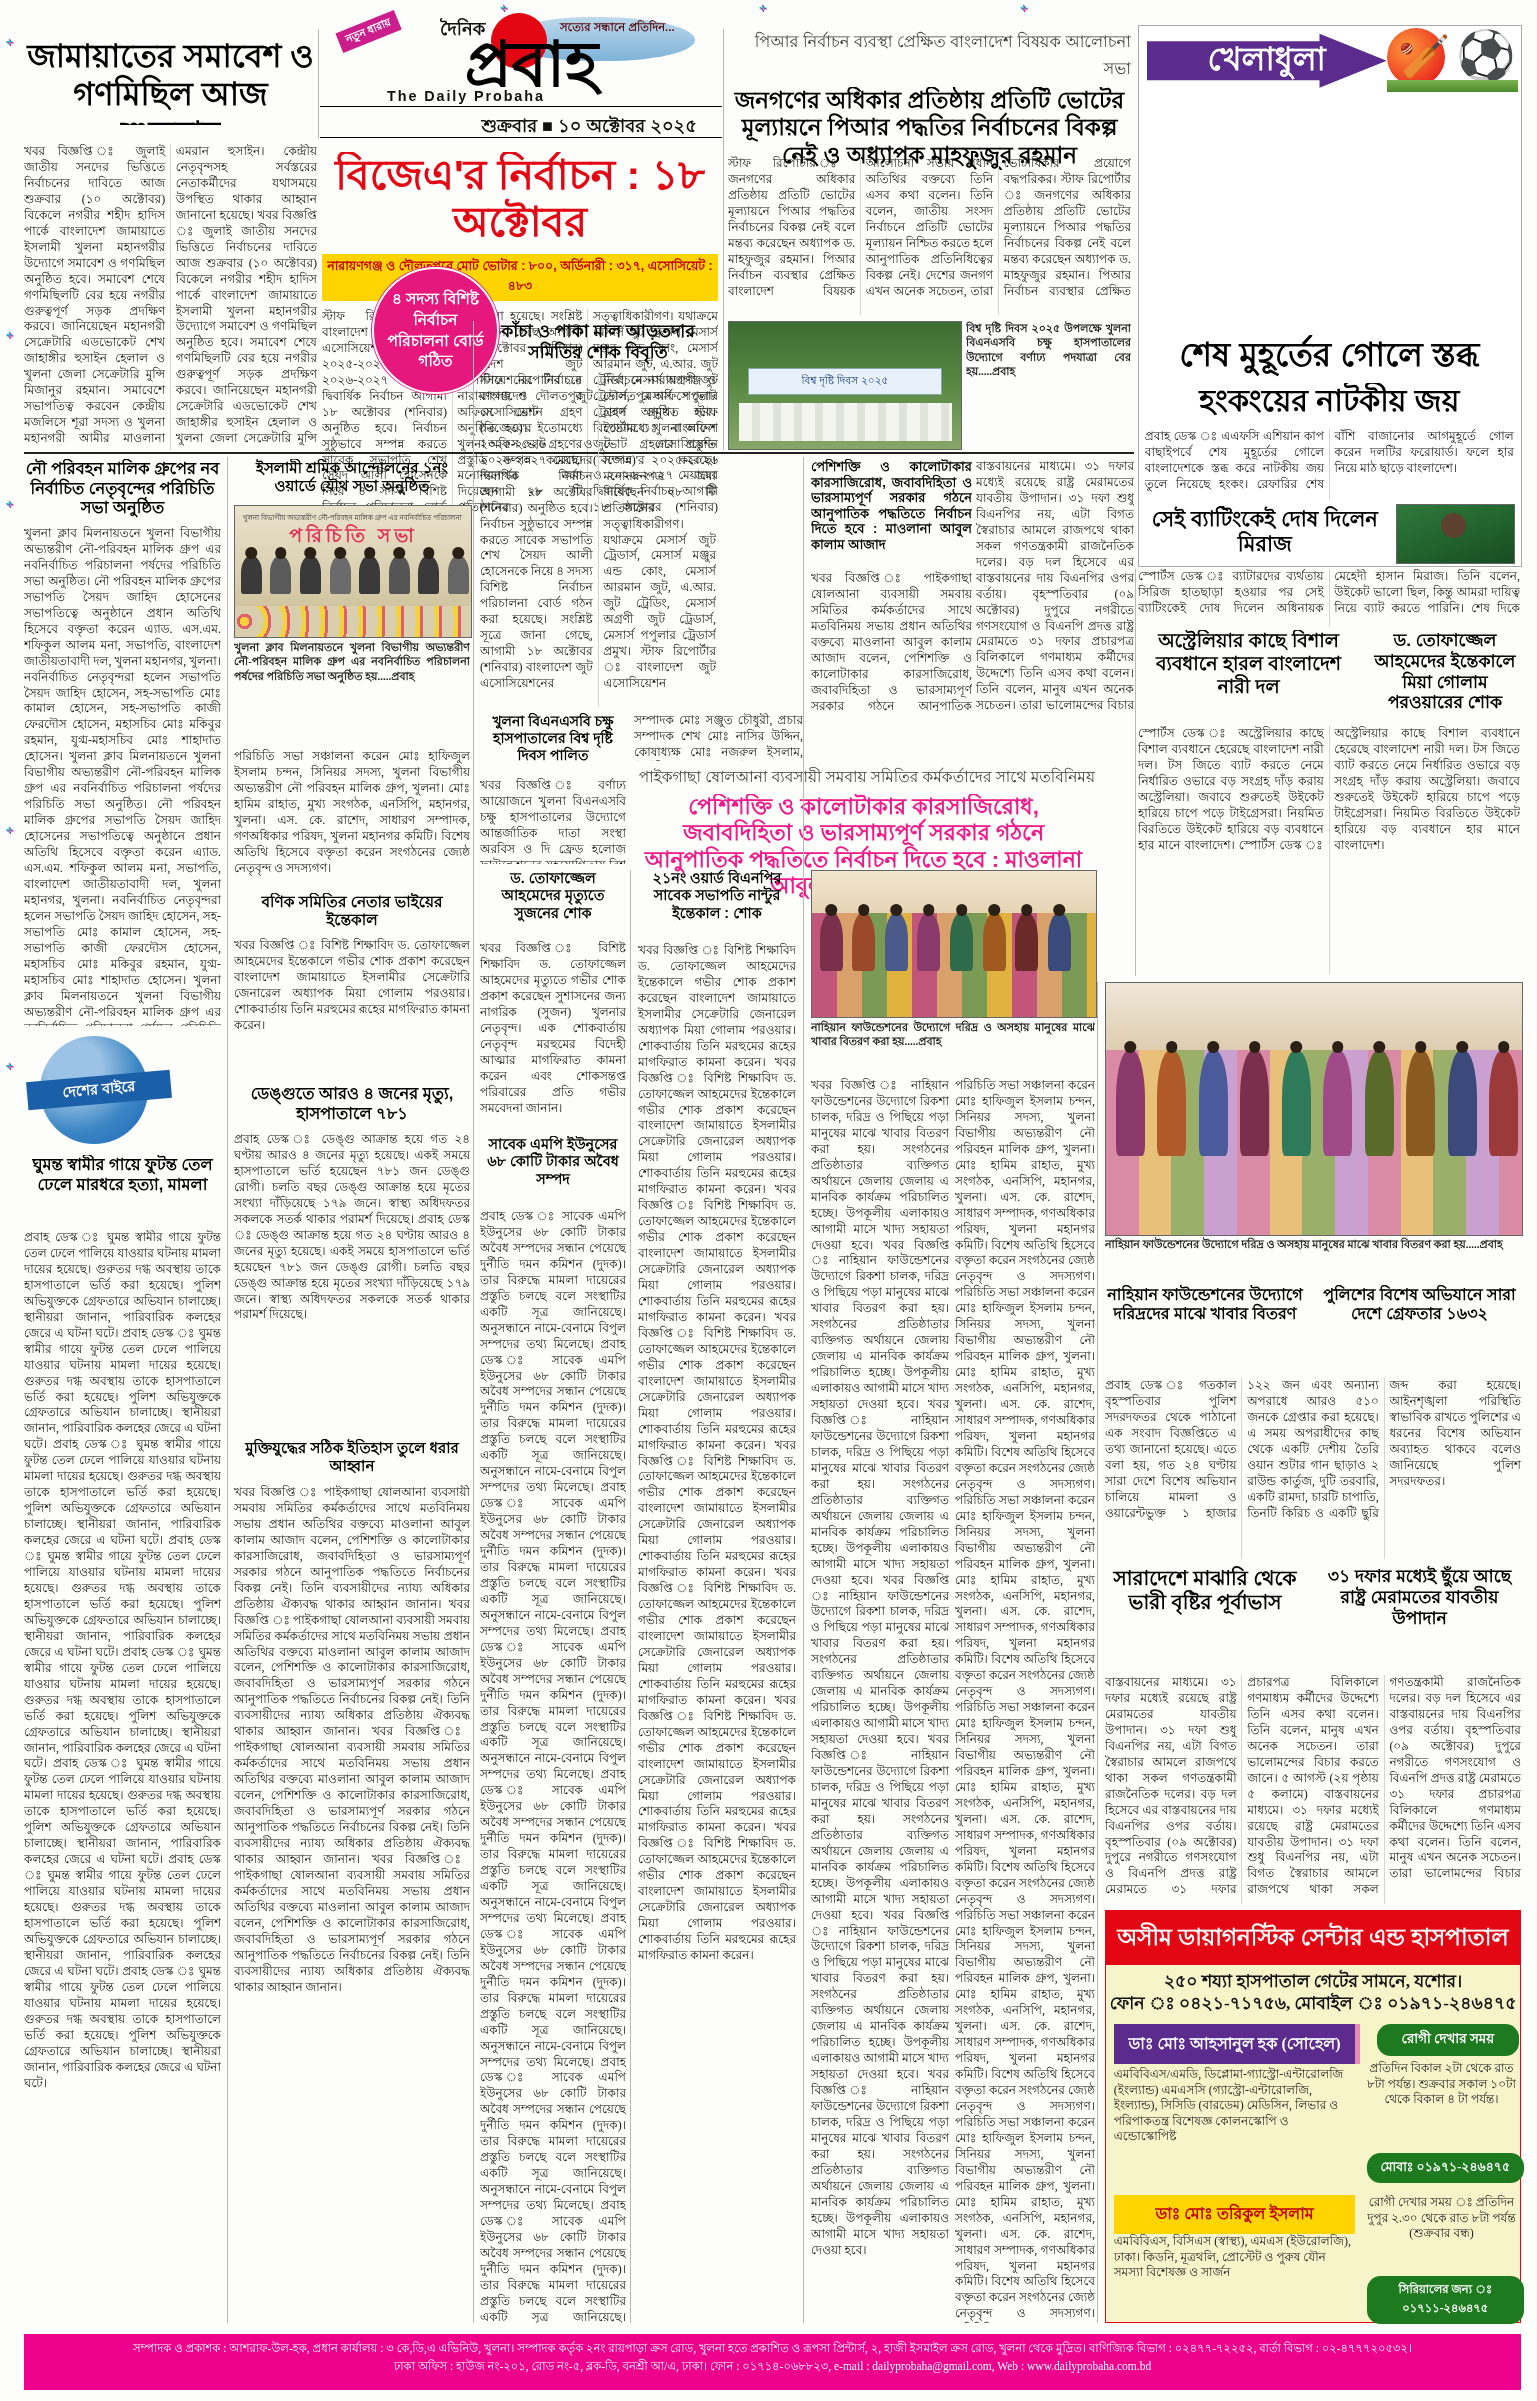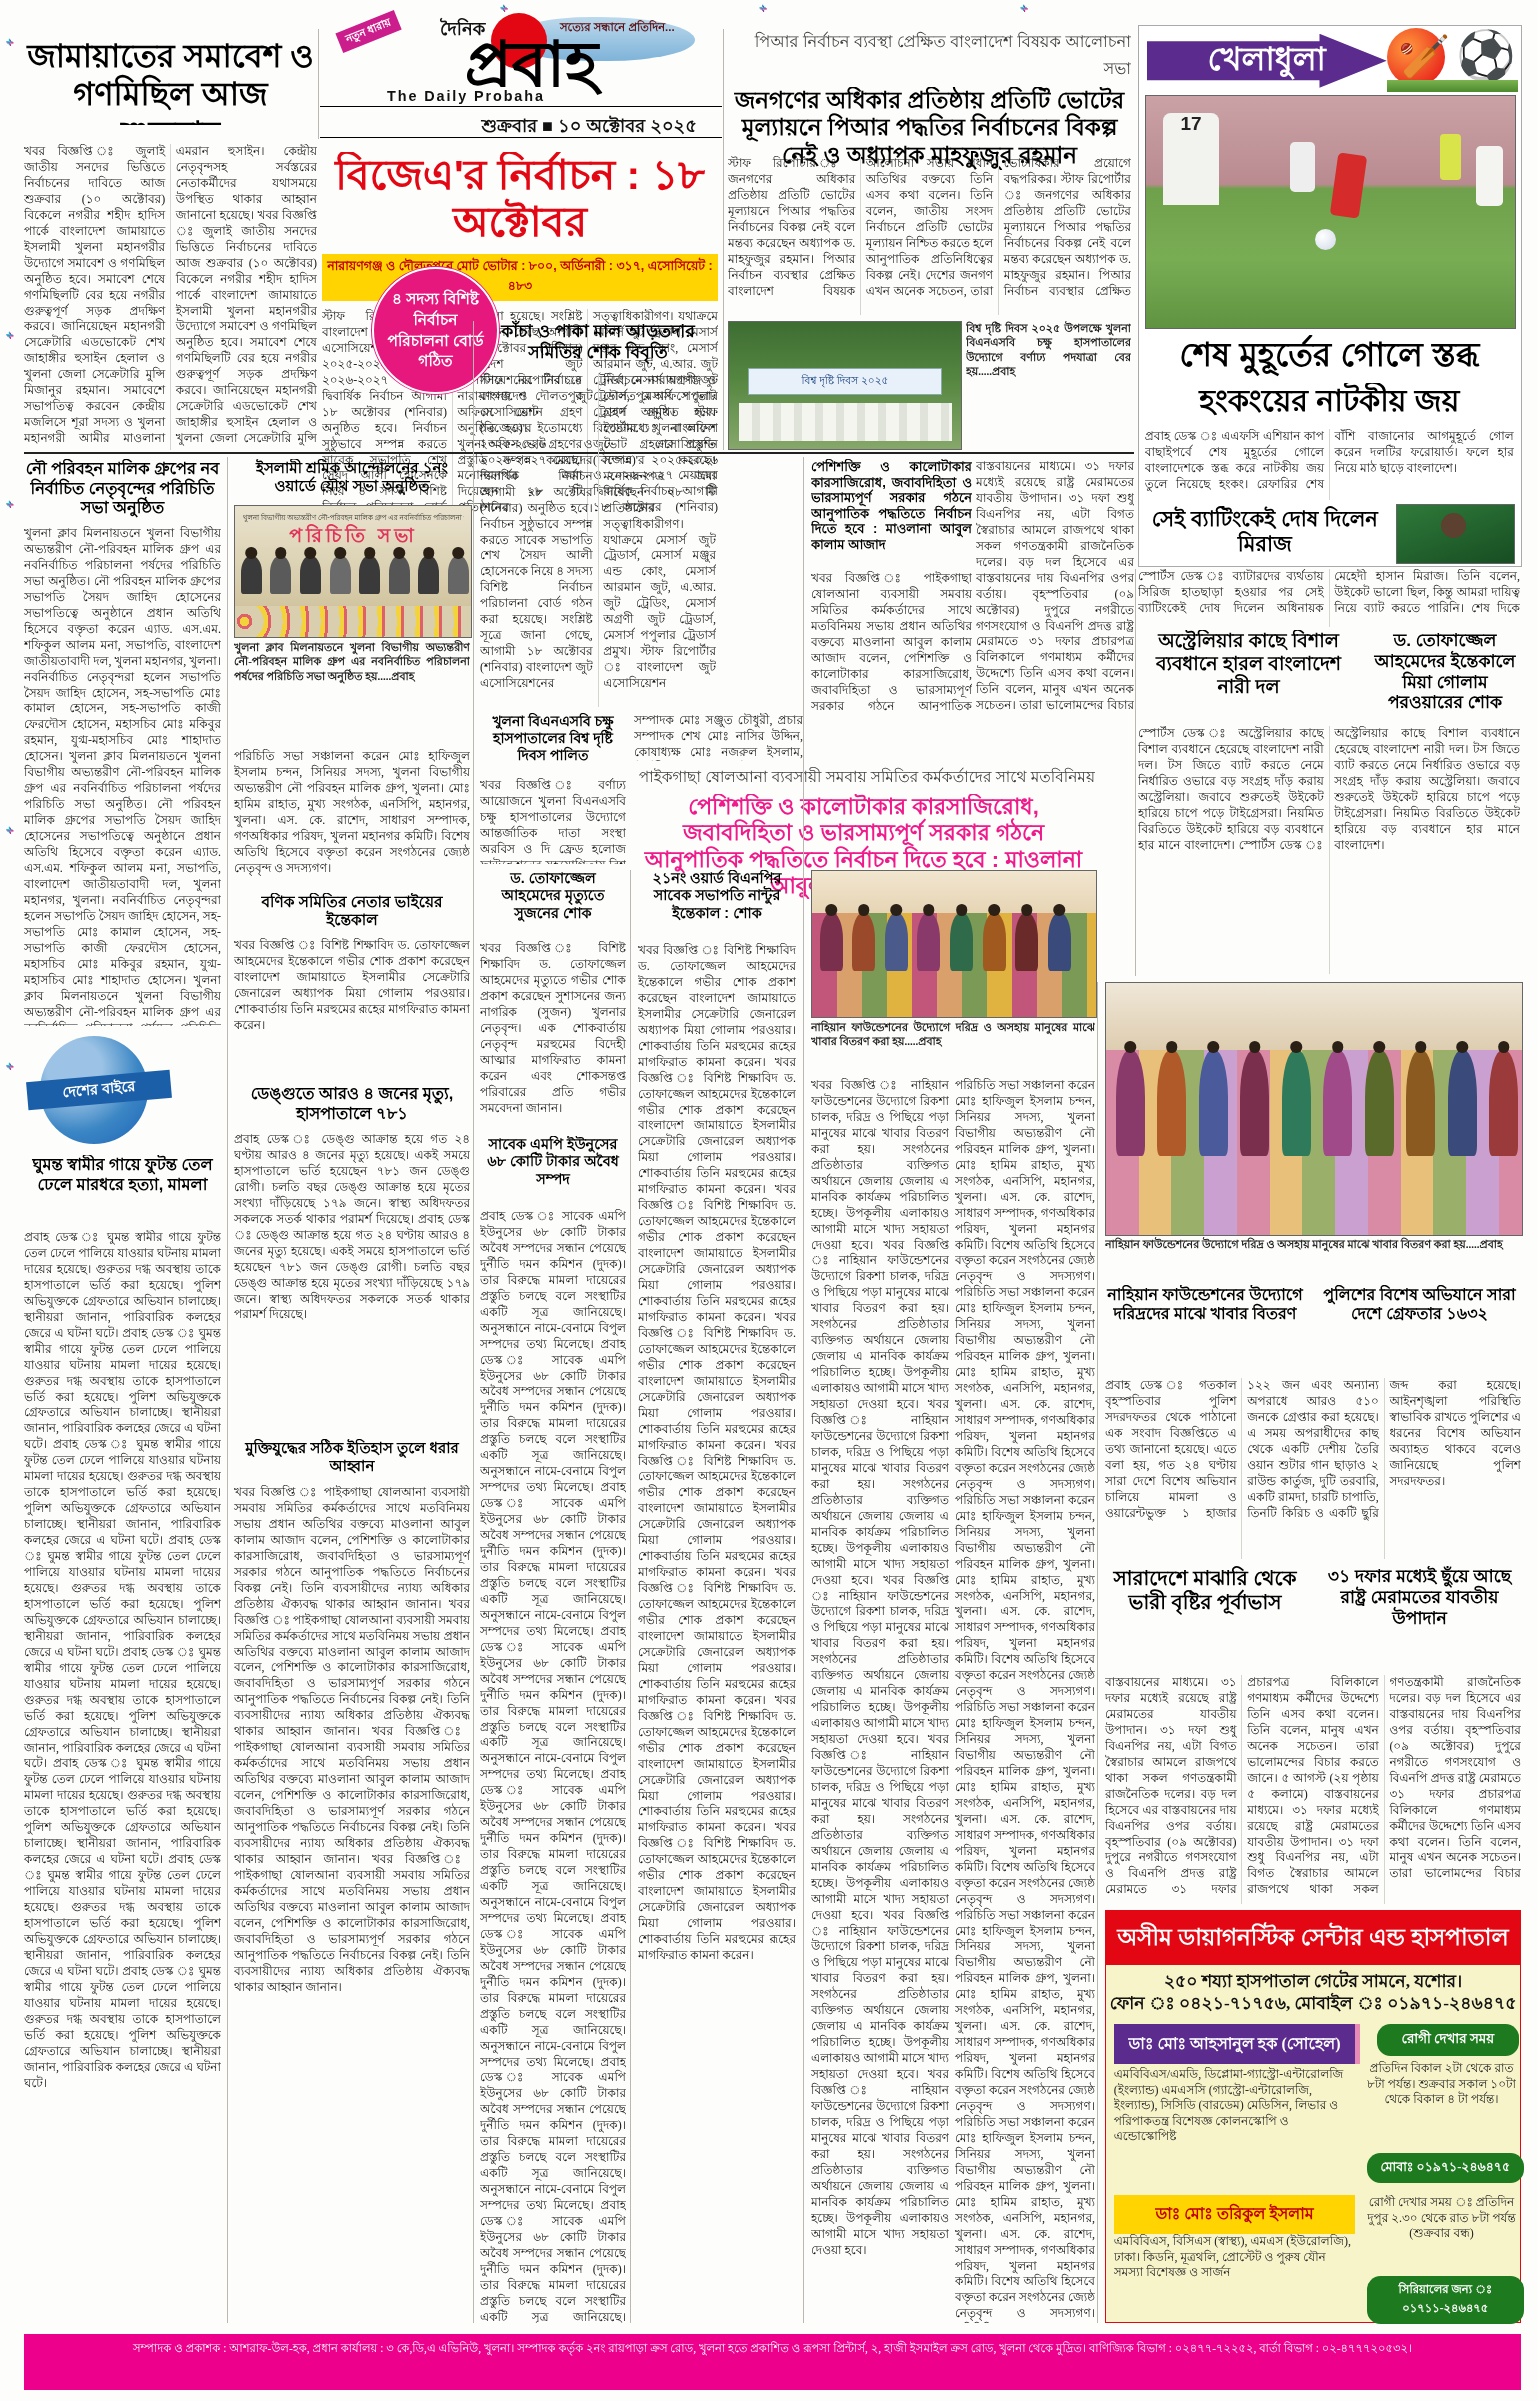--- a/index.html
+++ b/index.html
@@ -91,30 +91,20 @@
     <div class="hd" style="font-size:23px;margin-top:3.8px">জনগণের অধিকার প্রতিষ্ঠায় প্রতিটি ভোটের মূল্যায়নে পিআর পদ্ধতির নির্বাচনের বিকল্প নেই ও অধ্যাপক মাহফুজুর রহমান</div>
   </div>
 
   <div class="abs sp-panel" style="left:1138px;top:25px;width:382px;height:540px">
     <div class="abs sp-arrow" style="left:7.7px;top:7.7px;width:240px;height:54px">খেলাধুলা</div>
     <div class="abs" style="left:248px;top:1.9px;width:58px;height:58px;border-radius:50%;background:radial-gradient(circle at 35% 35%,#ff9a3d,#e30613)"></div>
     <div class="abs" style="left:259px;top:3.8px;font-size:42px;line-height:54px">🏏</div>
     <div class="abs" style="left:317px;top:1.9px;font-size:48px;line-height:56px">⚽</div>
     <div class="abs grass" style="left:248px;top:54px;width:131px;height:11.5px"></div>
 
-    <div class="abs ph" style="left:5.8px;top:69px;width:369px;height:232px;background:linear-gradient(180deg,#caa2a6 0,#b98b90 38%,#6fa04b 40%,#79ad54 70%,#5f9340 100%)">
-      <div class="abs" style="left:17.3px;top:17.3px;width:56px;height:92px;background:#f2f2ee;border-radius:7.7px 7.7px 0 0">
-        <div style="text-align:center;font-weight:bold;color:#222;font-size:19px;font-family:'Liberation Sans',sans-serif">17</div>
-      </div>
-      <div class="abs" style="left:144px;top:46px;width:25px;height:50px;background:#eee;border-radius:4.8px"></div>
-      <div class="abs" style="left:188px;top:58px;width:29px;height:63px;background:#d52b2b;border-radius:4.8px;transform:rotate(8deg)"></div>
-      <div class="abs" style="left:169px;top:133px;width:21px;height:21px;border-radius:50%;background:radial-gradient(circle at 35% 35%,#fff,#cfd8e8)"></div>
-      <div class="abs" style="left:294px;top:38px;width:21px;height:46px;background:#d9e44a;border-radius:3.8px"></div>
-      <div class="abs" style="left:330px;top:50px;width:27px;height:60px;background:#f4f4f0;border-radius:4.8px"></div>
-    </div>
 
     <div class="abs hd" style="left:5.8px;top:309px;width:369px;height:46px;font-size:33px">শেষ মুহূর্তের গোলে স্তব্ধ বাংলাদেশ</div>
     <div class="abs hd" style="left:5.8px;top:357px;width:369px;height:42px;font-size:30px">হংকংয়ের নাটকীয় জয়</div>
     <div class="abs body c2" style="left:5.8px;top:403px;width:369px;height:71px">প্রবাহ ডেস্ক ঃ এএফসি এশিয়ান কাপ বাছাইপর্বে শেষ মুহূর্তের গোলে বাংলাদেশকে স্তব্ধ করে নাটকীয় জয় তুলে নিয়েছে হংকং। রেফারির শেষ বাঁশি বাজানোর আগমুহূর্তে গোল করেন দলটির ফরোয়ার্ড। ফলে হার নিয়ে মাঠ ছাড়ে বাংলাদেশ।</div>
     <div class="abs hd" style="left:5.8px;top:480px;width:240px;height:56px;font-size:21px">সেই ব্যাটিংকেই দোষ দিলেন মিরাজ</div>
     <div class="abs ph" style="left:257px;top:478px;width:117px;height:58px;background:linear-gradient(160deg,#2f7a3a,#174d22)">
       <div class="abs" style="left:44px;top:7.7px;width:25px;height:25px;border-radius:50%;background:#5c4030"></div>
     </div>
   </div>
 
@@ -260,16 +250,17 @@
     <div class="abs ad-small" style="left:261px;top:284px;width:149px;height:77px;text-align:center;overflow:hidden">রোগী দেখার সময় ঃ প্রতিদিন দুপুর ২.৩০ থেকে রাত ৮টা পর্যন্ত (শুক্রবার বন্ধ)</div>
     <div class="abs green-pill" style="left:261px;top:365px;width:149px;font-size:11.5px">সিরিয়ালের জন্য ঃ ০১৭১১-২৪৬৪৭৫</div>
   </div>
 
   <div class="abs vrule" style="left:318px;top:29px;height:110px"></div>
   <div class="abs vrule" style="left:723px;top:29px;height:421px"></div>
   <div class="abs vrule" style="left:1135px;top:569px;height:407px"></div>
 
   <div class="abs footer" style="left:24px;top:2334px;width:1497px;height:56px">
     <div>সম্পাদক ও প্রকাশক : আশরাফ-উল-হক, প্রধান কার্যালয় : ৩ কে,ডি,এ এভিনিউ, খুলনা। সম্পাদক কর্তৃক ২নং রায়পাড়া ক্রস রোড, খুলনা হতে প্রকাশিত ও রূপসা প্রিন্টার্স, ২, হাজী ইসমাইল ক্রস রোড, খুলনা থেকে মুদ্রিত। বাণিজ্যিক বিভাগ : ০২৪৭৭-৭২২৫২, বার্তা বিভাগ : ০২-৪৭৭৭২০৫৩২।</div>
+    <div>ঢাকা অফিস : হাউজ নং-২০১, রোড নং-৫, ব্লক-ডি, বনশ্রী আ/এ, ঢাকা। ফোন : ০১৭১৪-০৬৮৮২৩, e-mail : dailyprobaha@gmail.com, Web : www.dailyprobaha.com.bd</div>
   </div>
 
 </div>
 
 
 </body></html>

